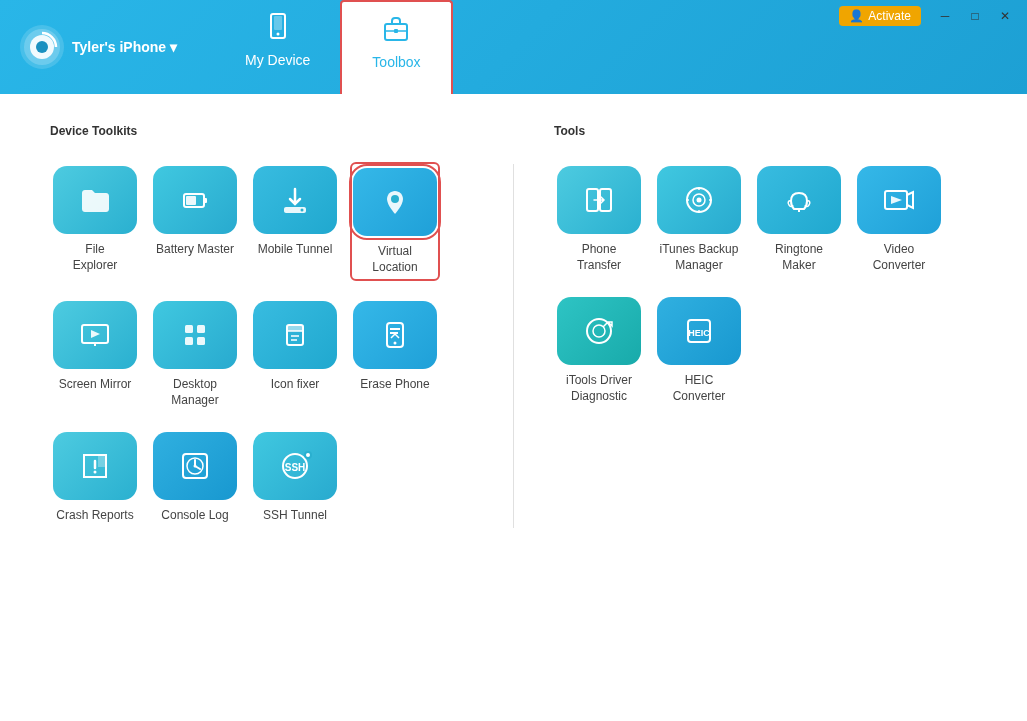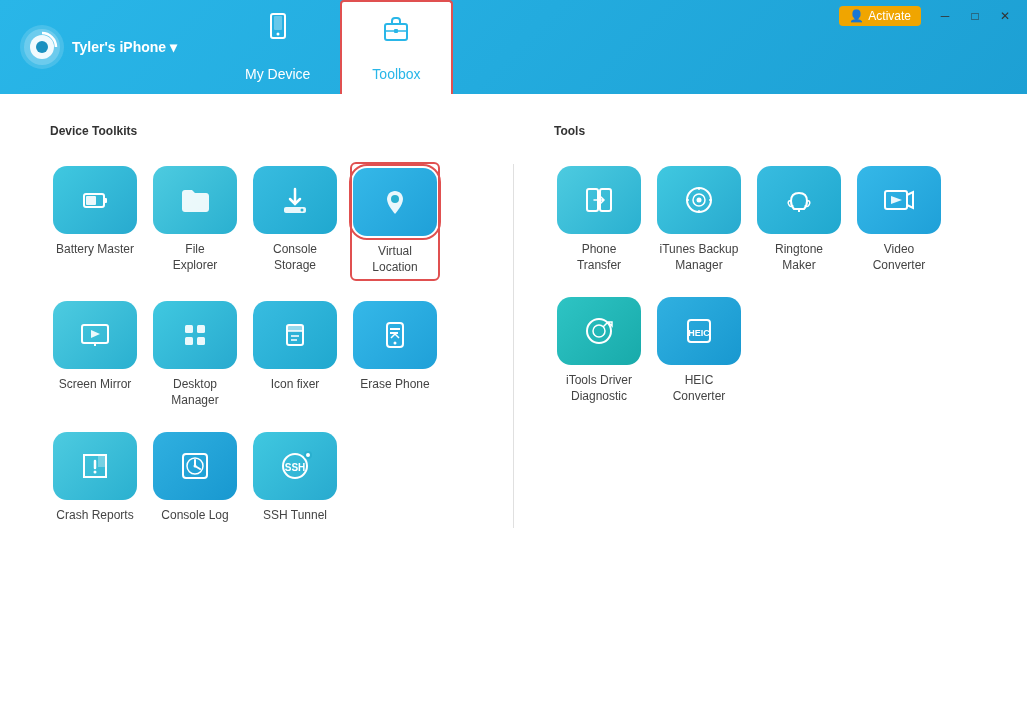--- a/index.html
+++ b/index.html
@@ -81,21 +81,21 @@
     .nav-tabs {
       display: flex;
       align-items: flex-end;
       height: 100%;
       gap: 0;
     }
     .nav-tab {
       display: flex;
       flex-direction: column;
       align-items: center;
-      justify-content: space-between;
+      justify-content: flex-start;
       padding: 12px 30px;
       cursor: pointer;
       color: white;
       font-size: 14px;
       height: 100%;
       gap: 6px;
       position: relative;
       min-width: 110px;
     }
     .nav-tab.active {
@@ -244,48 +244,48 @@
 </div>
 
 <div class="main">
   <div class="sections">
 
     <div class="section">
       <div class="section-title">Device Toolkits</div>
       <div class="tools-grid">
 
         <div class="tool-item">
+          <div class="tool-icon-wrap ic-blue1">
+            <svg class="icon-svg" viewBox="0 0 38 38" fill="none">
+              <path d="M6 12 C6 10.3 7.3 9 9 9 H16 L19 12 H30 C31.7 12 33 13.3 33 15 V28 C33 29.7 31.7 31 30 31 H9 C7.3 31 6 29.7 6 28 Z" fill="white" opacity="0.9"></path>
+            </svg>
+          </div>
+          <span class="tool-label">File<br>Explorer</span>
+        </div>
+
+        <div class="tool-item">
           <div class="tool-icon-wrap ic-blue2">
             <svg class="icon-svg" viewBox="0 0 38 38" fill="none">
               <rect x="8" y="13" width="20" height="13" rx="2" stroke="white" stroke-width="2" fill="none"></rect>
               <rect x="28" y="17" width="3" height="5" rx="1" fill="white"></rect>
               <rect x="10" y="15" width="10" height="9" rx="1" fill="white" opacity="0.9"></rect>
             </svg>
           </div>
           <span class="tool-label">Battery Master</span>
         </div>
 
         <div class="tool-item">
-          <div class="tool-icon-wrap ic-blue1">
-            <svg class="icon-svg" viewBox="0 0 38 38" fill="none">
-              <path d="M6 12 C6 10.3 7.3 9 9 9 H16 L19 12 H30 C31.7 12 33 13.3 33 15 V28 C33 29.7 31.7 31 30 31 H9 C7.3 31 6 29.7 6 28 Z" fill="white" opacity="0.9"></path>
-            </svg>
-          </div>
-          <span class="tool-label">File<br>Explorer</span>
-        </div>
-
-        <div class="tool-item">
           <div class="tool-icon-wrap ic-blue3">
             <svg class="icon-svg" viewBox="0 0 38 38" fill="none">
               <path d="M19 8 L19 22 M14 18 L19 23 L24 18" stroke="white" stroke-width="2.5" stroke-linecap="round"></path>
               <path d="M10 26 L28 26 C29.1 26 30 26.9 30 28 L30 30 C30 31.1 29.1 32 28 32 L10 32 C8.9 32 8 31.1 8 30 L8 28 C8 26.9 8.9 26 10 26 Z" fill="white" opacity="0.9"></path>
               <circle cx="26" cy="29" r="1.5" fill="#2ab0d0"></circle>
             </svg>
           </div>
-          <span class="tool-label">Console Storage</span>
+          <span class="tool-label">Mobile Tunnel</span>
         </div>
 
         <div class="tool-item selected">
           <div class="tool-icon-wrap ic-blue4">
             <svg class="icon-svg" viewBox="0 0 38 38" fill="none">
               <path d="M19 8 C14.6 8 11 11.6 11 16 C11 22 19 31 19 31 C19 31 27 22 27 16 C27 11.6 23.4 8 19 8 Z" fill="white" opacity="0.9"></path>
               <circle cx="19" cy="16" r="4" fill="#2ab0d0"></circle>
             </svg>
           </div>
           <span class="tool-label">Virtual Location</span>

